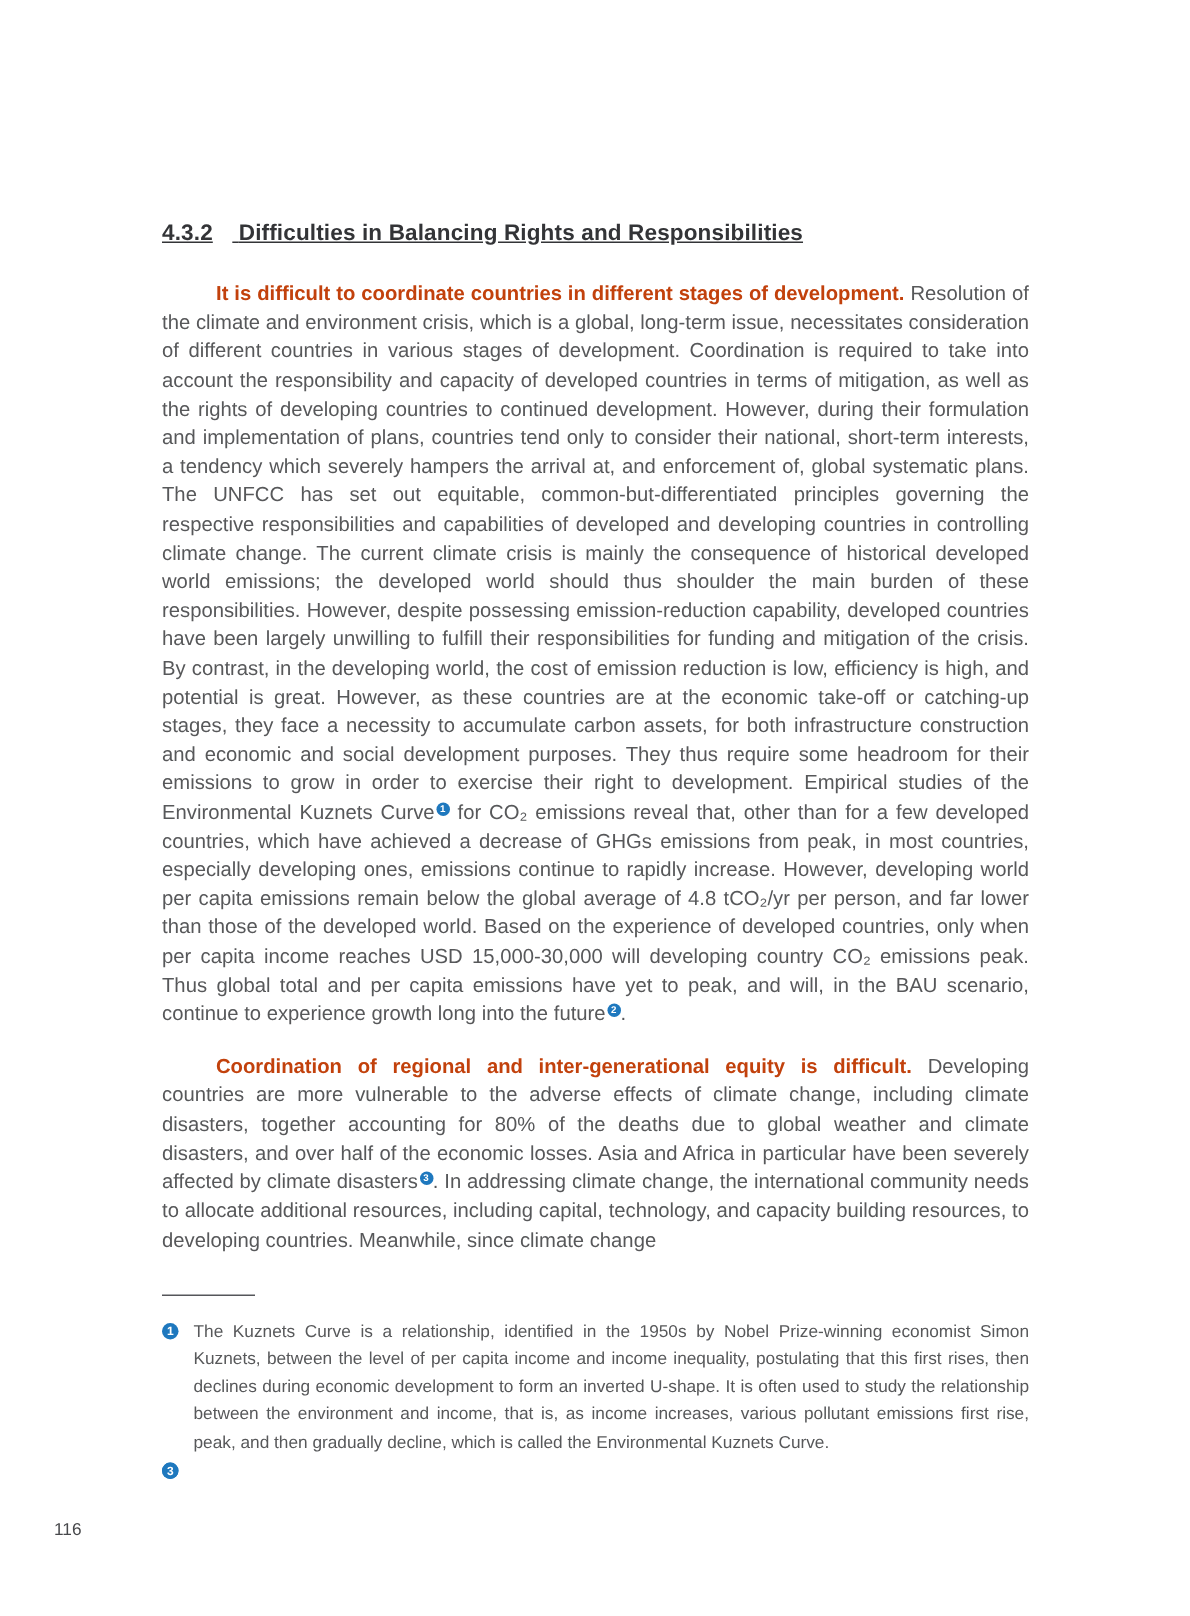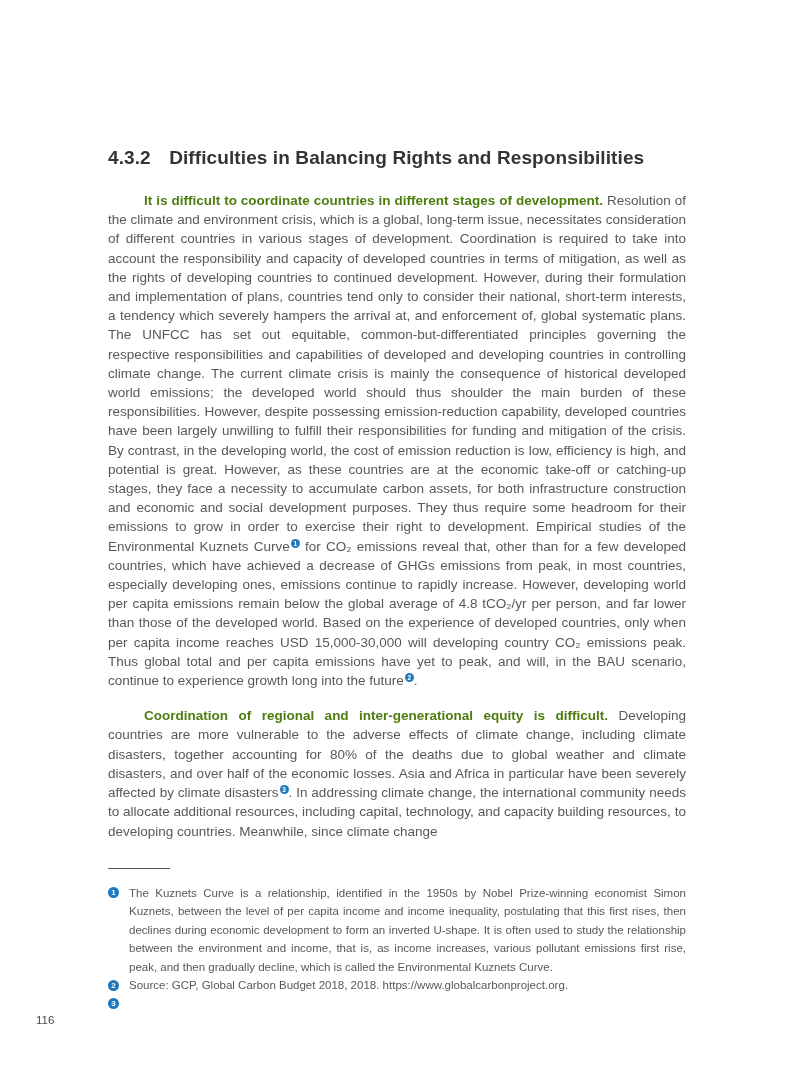--- a/index.html
+++ b/index.html
@@ -12,34 +12,35 @@
     overflow: hidden;
   }
   .content {
     position: absolute;
     left: 108px;
     top: 147px;
     width: 578px;
   }
   .section-heading {
     margin: 0 0 22px 0;
-    font-size: 19px;
+    font-size: 15px;
     font-weight: bold;
     color: #333437;
     letter-spacing: 0.1px;
+    text-decoration: underline;
   }
   .section-heading .sec-num { margin-right: 13px; }
   .body-par {
     margin: 0 0 16px 0;
     font-size: 13.5px;
     line-height: 19.2px;
     color: #57585a;
     text-align: justify;
   }
-  .body-par b { color: #4d7c0f; padding-left: 36px; }
+  .body-par b { color: #c2410c; padding-left: 36px; }
   .fnref {
     display: inline-block;
     width: 9px;
     height: 9px;
     border-radius: 50%;
     background: #1e78be;
     color: #ffffff;
     font-size: 6.5px;
     line-height: 9px;
     text-align: center;
@@ -99,19 +100,19 @@
 
     <div id="paragraphs">
         <p class="body-par"><b>It is difficult to coordinate countries in different stages of development. </b>Resolution of the climate and environment crisis, which is a global, long-term issue, necessitates consideration of different countries in various stages of development. Coordination is required to take into account the responsibility and capacity of developed countries in terms of mitigation, as well as the rights of developing countries to continued development. However, during their formulation and implementation of plans, countries tend only to consider their national, short-term interests, a tendency which severely hampers the arrival at, and enforcement of, global systematic plans. The UNFCC has set out equitable, common-but-differentiated principles governing the respective responsibilities and capabilities of developed and developing countries in controlling climate change. The current climate crisis is mainly the consequence of historical developed world emissions; the developed world should thus shoulder the main burden of these responsibilities. However, despite possessing emission-reduction capability, developed countries have been largely unwilling to fulfill their responsibilities for funding and mitigation of the crisis. By contrast, in the developing world, the cost of emission reduction is low, efficiency is high, and potential is great. However, as these countries are at the economic take-off or catching-up stages, they face a necessity to accumulate carbon assets, for both infrastructure construction and economic and social development purposes. They thus require some headroom for their emissions to grow in order to exercise their right to development. Empirical studies of the Environmental Kuznets Curve<sup class="fnref">1</sup> for CO₂ emissions reveal that, other than for a few developed countries, which have achieved a decrease of GHGs emissions from peak, in most countries, especially developing ones, emissions continue to rapidly increase. However, developing world per capita emissions remain below the global average of 4.8 tCO₂/yr per person, and far lower than those of the developed world. Based on the experience of developed countries, only when per capita income reaches USD 15,000-30,000 will developing country CO₂ emissions peak. Thus global total and per capita emissions have yet to peak, and will, in the BAU scenario, continue to experience growth long into the future<sup class="fnref">2</sup>.</p>
         <p class="body-par"><b>Coordination of regional and inter-generational equity is difficult. </b>Developing countries are more vulnerable to the adverse effects of climate change, including climate disasters, together accounting for 80% of the deaths due to global weather and climate disasters, and over half of the economic losses. Asia and Africa in particular have been severely affected by climate disasters<sup class="fnref">3</sup>. In addressing climate change, the international community needs to allocate additional resources, including capital, technology, and capacity building resources, to developing countries. Meanwhile, since climate change</p>
       </div>
 
     <hr class="fn-rule">
 
     <div id="footnotes" class="footnotes">
         <div class="footnote"><span class="fn-badge">1</span><span>The Kuznets Curve is a relationship, identified in the 1950s by Nobel Prize-winning economist Simon Kuznets, between the level of per capita income and income inequality, postulating that this first rises, then declines during economic development to form an inverted U-shape. It is often used to study the relationship between the environment and income, that is, as income increases, various pollutant emissions first rise, peak, and then gradually decline, which is called the Environmental Kuznets Curve.</span></div>
-        <div class="footnote"><span class="fn-badge">2</span><span>Source: GCP, Global Carbon Budget 2018, 2018. https://www.globalcarbonproject.org.</span></div>
+        <div class="footnote"><span class="fn-badge">2</span></div>
         <div class="footnote"><span class="fn-badge">3</span></div>
       </div>
   </main>
 
   <div class="page-number">116</div>
 </div>
 
 </body></html>

